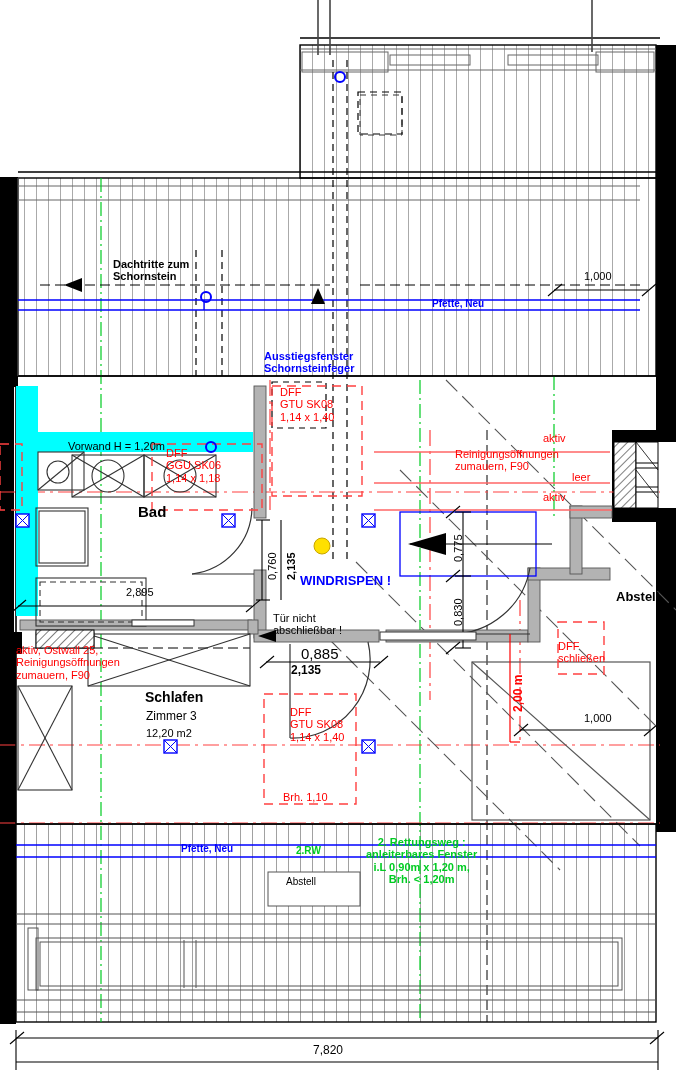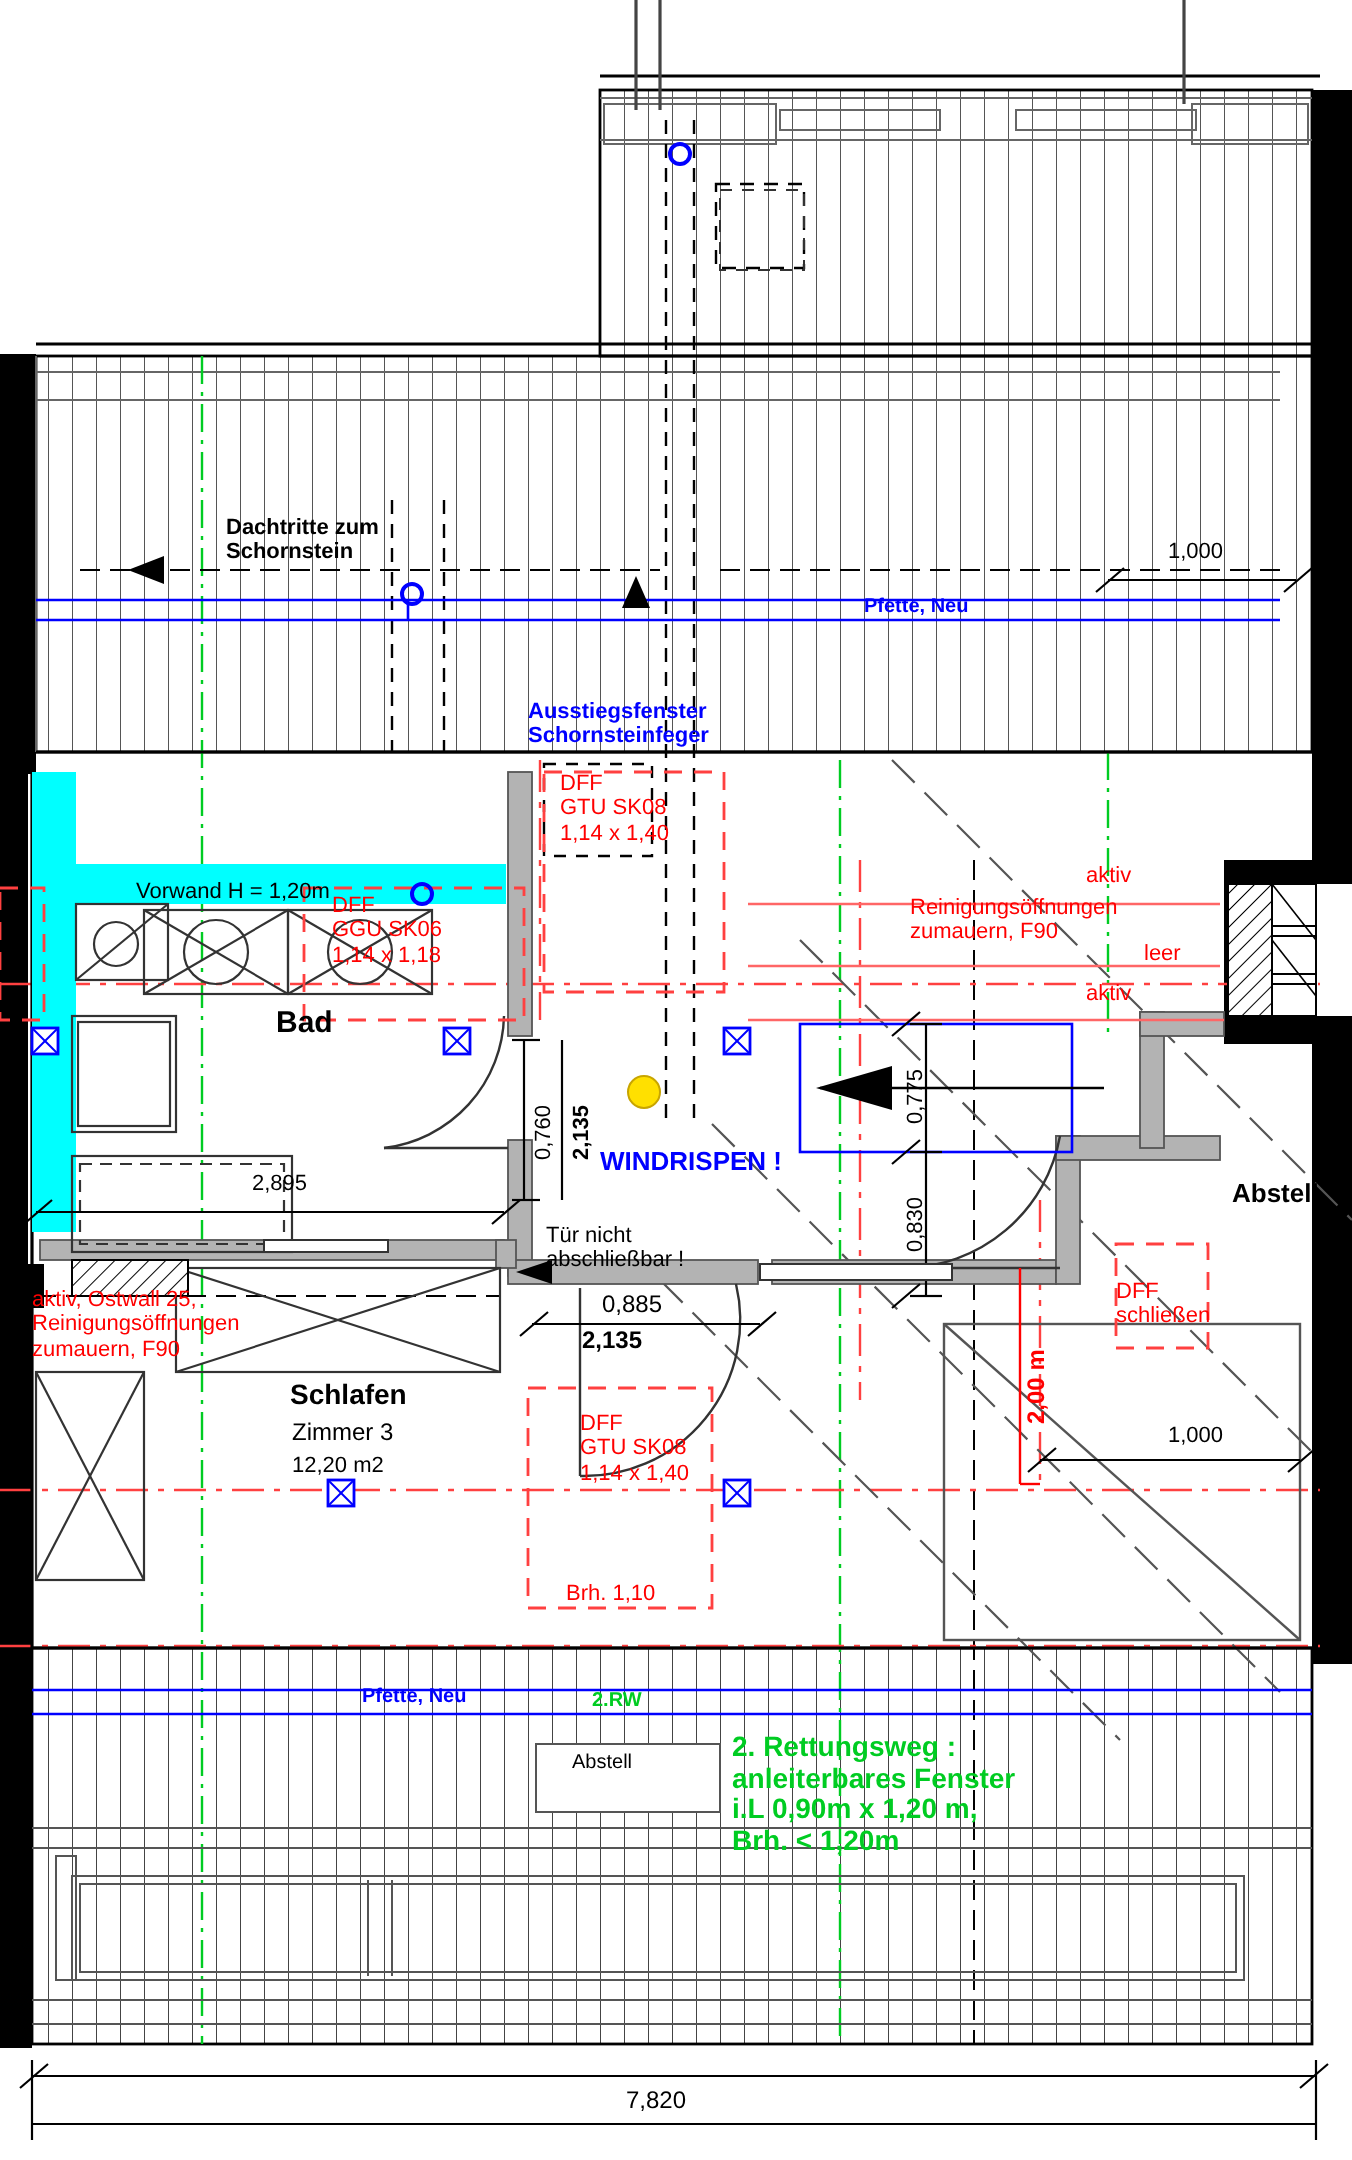--- a/index.html
+++ b/index.html
@@ -383,29 +383,29 @@
     <div class="lbl red" style="left:543px;top:471px;font-size:11px;padding-left:29px;">leer</div>
     <div class="lbl red" style="left:543px;top:491px;font-size:11px;">aktiv</div>
     <div class="lbl red" style="left:16px;top:644px;font-size:11px;">aktiv, Ostwall 25,
 Reinigungsöffnungen
 zumauern, F90</div>
     <div class="lbl red" style="left:558px;top:640px;font-size:11px;">DFF
 schließen</div>
     <div class="lbl red b rot90" style="left:512px;top:712px;font-size:12px;">2,00 m</div>
 
     <div class="lbl green b" style="left:296px;top:845px;font-size:10px;">2.RW</div>
-    <div class="lbl green b" style="left:366px;top:866px;font-size:14px;">2. Rettungsweg :
+    <div class="lbl green b" style="left:366px;top:836px;font-size:11px;text-align:center;">2. Rettungsweg :
 anleiterbares Fenster
 i.L 0,90m x 1,20 m,
 Brh. &lt; 1,20m</div>
 
     <div class="lbl black" style="left:584px;top:270px;font-size:11px;">1,000</div>
     <div class="lbl black" style="left:126px;top:586px;font-size:11px;">2,895</div>
     <div class="lbl black rot90" style="left:266px;top:580px;font-size:11px;">0,760</div>
     <div class="lbl black b rot90" style="left:285px;top:580px;font-size:11px;">2,135</div>
     <div class="lbl black rot90" style="left:452px;top:562px;font-size:11px;">0,775</div>
     <div class="lbl black rot90" style="left:452px;top:626px;font-size:11px;">0,830</div>
-    <div class="lbl black" style="left:301px;top:646px;font-size:12px;">0,885</div>
+    <div class="lbl black" style="left:301px;top:646px;font-size:15px;">0,885</div>
     <div class="lbl black b" style="left:291px;top:664px;font-size:12px;">2,135</div>
     <div class="lbl black" style="left:584px;top:712px;font-size:11px;">1,000</div>
     <div class="lbl black" style="left:313px;top:1044px;font-size:12px;">7,820</div>
   </div>
 </div>
 
 </body></html>

